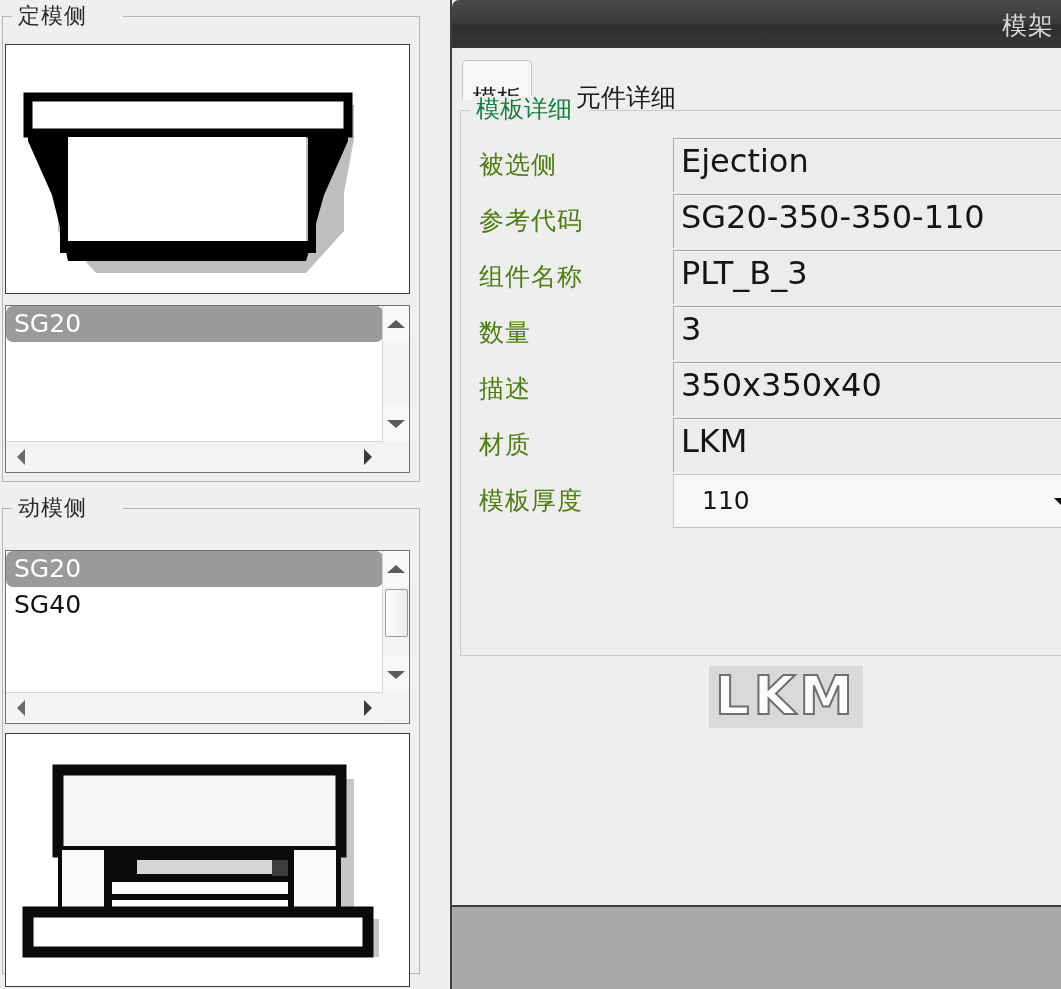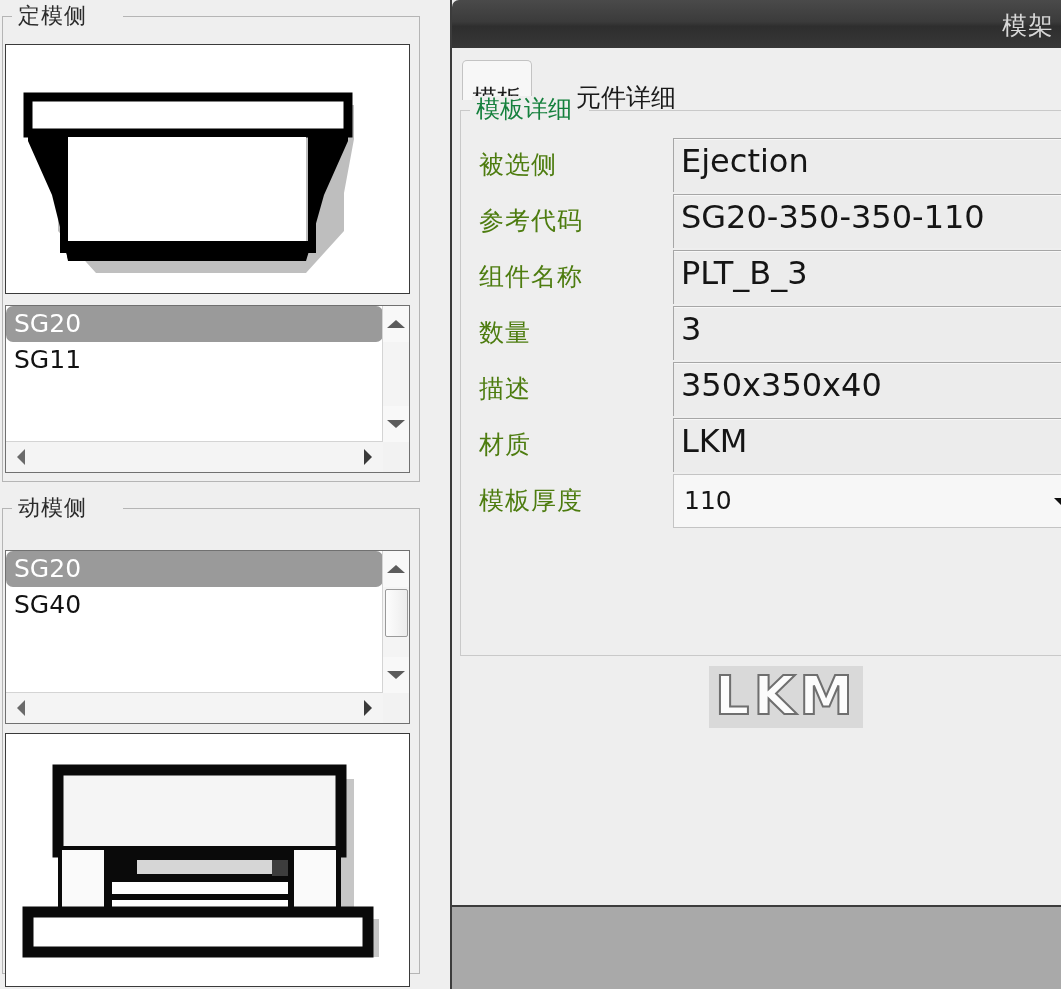--- a/index.html
+++ b/index.html
@@ -128,21 +128,21 @@
   }
   .form-field .val{
     position:absolute;left:7px;top:2px;font-size:32px;line-height:40px;
     color:#151515;white-space:nowrap;
   }
   .combo-field{
     position:absolute;left:212px;top:0;width:412px;height:54px;
     background:#f7f7f7;border:1px solid #c4c4c4;box-sizing:border-box;
   }
   .combo-field .val{
-    position:absolute;left:10px;top:6px;font-size:25px;line-height:40px;color:#151515;
+    position:absolute;left:28px;top:6px;font-size:25px;line-height:40px;color:#151515;
   }
   .combo-arrow{
     position:absolute;right:12px;top:23px;
     width:0;height:0;border-left:9px solid transparent;border-right:9px solid transparent;border-top:9px solid #101010;
   }
 
   
   .lkm-logo{
     position:absolute;left:248px;top:556px;
     font-size:54px;line-height:54px;font-weight:bold;letter-spacing:4px;
@@ -190,21 +190,20 @@
         <rect x="62" y="92" width="238" height="108" fill="#ffffff"></rect>
         <rect x="58" y="88" width="248" height="116" fill="none" stroke="#000000" stroke-width="8"></rect>
 
         <path d="M58 196 L306 196 L300 216 L62 216 Z" fill="#000000"></path>
       </svg>
     </div>
 
     <div class="listbox" style="left:5px;top:305px;width:403px;height:166px;">
       <div class="list-items">
         <div class="list-item selected">SG20</div>
-        <div class="list-item">SG11</div>
       </div>
       <div class="vscroll">
         <div class="btn up">
             <span class="arrow-up"></span>
           </div>
         <div class="btn dn">
             <span class="arrow-dn"></span>
           </div>
       </div>
       <div class="hscroll">

